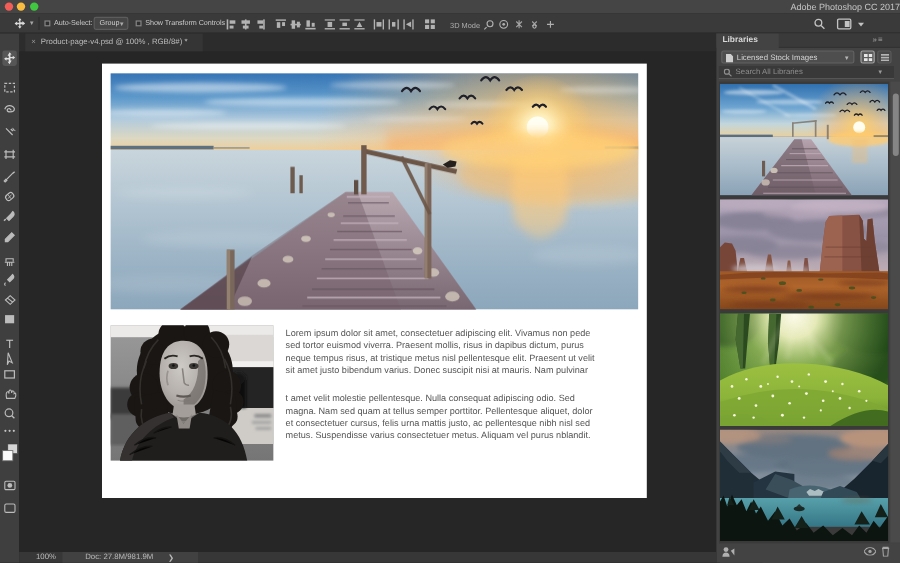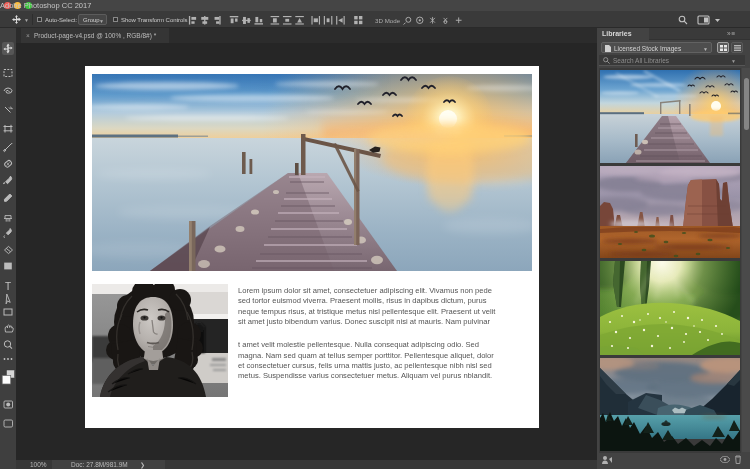--- a/index.html
+++ b/index.html
@@ -1,29 +1,29 @@
 <!DOCTYPE html>
 <html><head><meta charset="utf-8">
 <style>
 *{margin:0;padding:0;box-sizing:border-box}
 html,body{width:750px;height:469px;overflow:hidden;background:#272727;font-family:"Liberation Sans",sans-serif}
 .abs{position:absolute}
 #app{position:relative;width:750px;height:469px}
 #titlebar{left:0;top:0;width:750px;height:11px;background:#454545}
 .light{border-radius:50%;width:7px;height:7px;top:1.5px}
-#titletext{width:750px;text-align:left;top:1px;font-size:7.5px;color:#c5c5c5}
+#titletext{width:750px;text-align:right;top:1px;font-size:7.5px;color:#c5c5c5}
 #optbar{left:0;top:11px;width:750px;height:17px;background:#3a3a3a;border-bottom:1px solid #2a2a2a}
 .opttxt{font-size:6px;color:#c9c9c9;top:6px;letter-spacing:-.05px}
 .cbx{width:5px;height:5px;border:1px solid #888;background:#303030;top:6px}
 #groupdd{left:78px;top:2.5px;width:29px;height:11px;background:#464646;border:1px solid #5c5c5c;border-radius:2px}
 #tabbar{left:16px;top:28px;width:581px;height:15px;background:#2c2c2c}
 #tab{left:21px;top:28px;width:148px;height:15px;background:#353535;color:#bdbdbd;font-size:6.5px}
 #toolbar{left:0;top:28px;width:16px;height:441px;background:#3f3f3f}
 #canvas{left:16px;top:43px;width:581px;height:417px;background:#262626}
-#page{left:85px;top:66px;width:454px;height:362px;background:#fff}
+#page{left:85px;top:53px;width:454px;height:362px;background:#fff}
 #bodytext{left:153px;top:220px;width:266px;font-size:7.6px;line-height:10.35px;color:#555}
 #bodytext p{margin-bottom:13px;white-space:nowrap}
 #panel{left:597px;top:28px;width:153px;height:441px;background:#434343}
 #panelhead{left:597px;top:28px;width:153px;height:12px;background:#3a3a3a;border-bottom:1px solid #323232}
 #libtab{left:597px;top:28px;width:52px;height:12px;background:#434343;color:#d8d8d8;font-size:7px;font-weight:bold;padding:2px 0 0 5px}
 #seldd{left:601px;top:42px;width:111px;height:11px;background:#4e4e4e;border:1px solid #626262;border-radius:2px;color:#d4d4d4;font-size:6.5px}
 #gridbtn{left:717px;top:42px;width:12px;height:11px;background:#5c5c5c;border:1px solid #a2a2a2;border-radius:2px}
 #listbtn{left:731px;top:42px;width:12px;height:11px;background:#484848;border:1px solid #5a5a5a;border-radius:2px}
 #searchbox{left:599px;top:55px;width:146px;height:11px;background:#393939;border-bottom:1px solid #565656;color:#8e8e8e;font-size:6.5px}
 .thumb{left:600px;width:140px;overflow:hidden}

